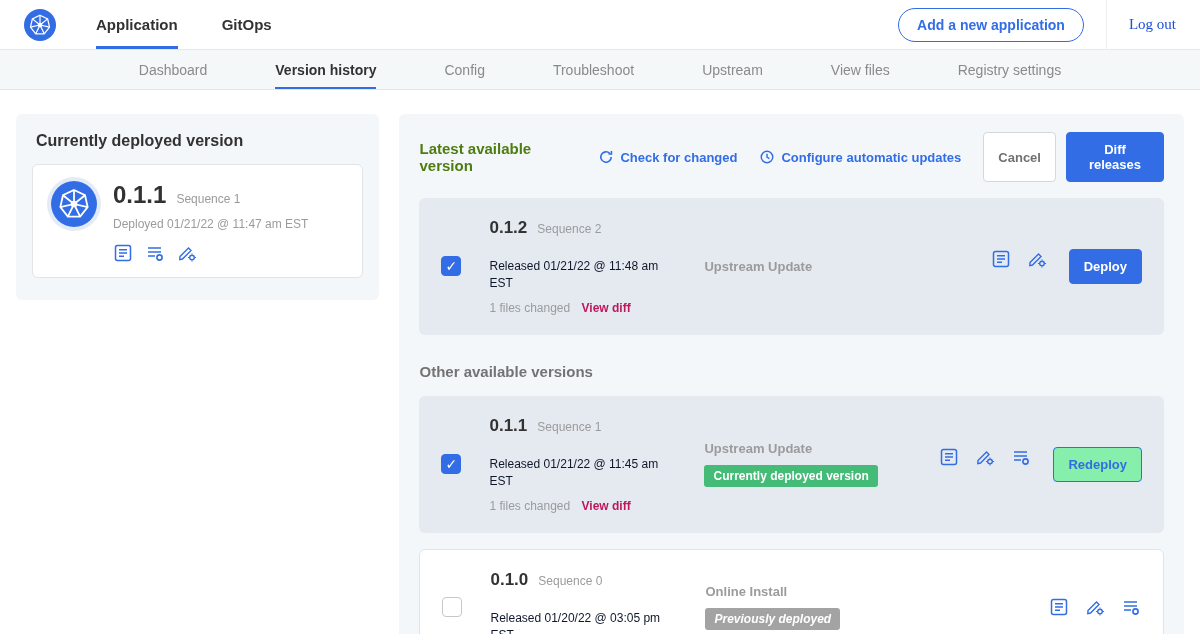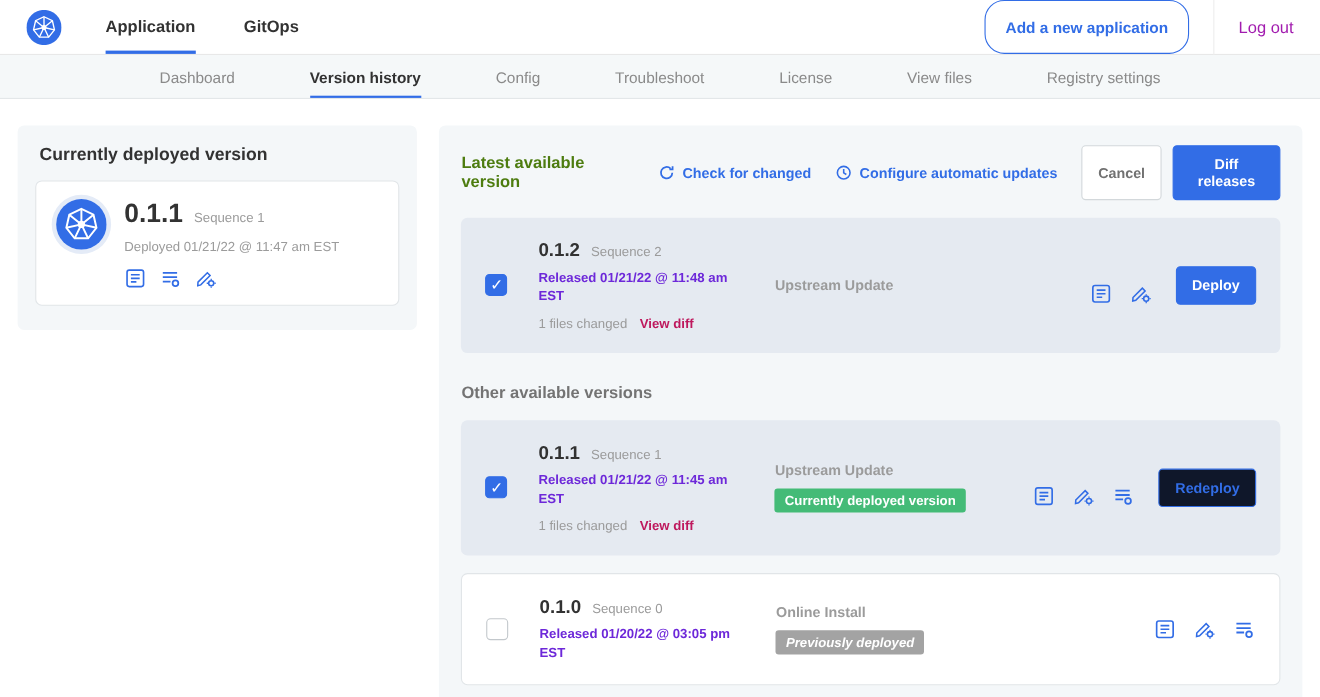--- a/index.html
+++ b/index.html
@@ -15,29 +15,29 @@
     height:50px; background:#fff; border-bottom:1px solid #e8e8e8;
     display:flex; align-items:stretch; padding:0 24px; flex:0 0 auto;
   }
   .topnav .logo-wrap { display:flex; align-items:center; margin-right:40px; }
   .topnav-tabs { display:flex; gap:44px; }
   .topnav-tab {
     display:flex; align-items:center; font-size:15px; font-weight:700; color:#323232;
     cursor:pointer; border-bottom:3px solid transparent; padding-top:3px;
   }
   .topnav-tab.active { border-bottom-color:#326de6; }
-  .topnav-right { margin-left:auto; display:flex; }
+  .topnav-right { margin-left:auto; display:flex; align-items:center; }
   .add-app-btn {
     background:#fff; border:1px solid #326de6; color:#326de6; font-weight:700;
     font-size:14px; padding:8px 18px; border-radius:18px; cursor:pointer;
     font-family:inherit;
   }
   .logout {
-    font-size:15px; color:#a21caf; margin-left:22px; padding-left:22px;
-    border-left:1px solid #ededed; height:51px; display:flex; align-items:center; cursor:pointer;
+    font-size:15px; color:#1d4ed8; margin-left:22px; padding-left:22px;
+    border-left:1px solid #ededed; height:51px; display:flex; align-items:center; cursor:pointer;font-family:Liberation Serif, serif;
   }
 
   
   .subnav {
     height:40px; background:#f5f8f9; border-bottom:1px solid #e3e7e9;
     display:flex; justify-content:center; gap:68px; flex:0 0 auto;
   }
   .subnav-tab {
     display:flex; align-items:center; font-size:14px; color:#8a8a8a;
     cursor:pointer; border-bottom:2px solid transparent; padding-top:2px;
@@ -69,52 +69,52 @@
   .rp-title { font-size:15px; font-weight:700; color:#4d7c0f; margin-right:18px; }
   .rp-link {
     display:inline-flex; align-items:center; gap:6px; color:#326de6; font-size:13px;
     font-weight:600; cursor:pointer; margin-right:22px; white-space:nowrap;
   }
   .rp-link .ic { width:16px; height:16px; display:inline-flex; }
   .rp-buttons { margin-left:auto; display:flex; gap:10px; }
   .btn { font-family:inherit; font-size:13px; font-weight:700; border-radius:4px; padding:9px 14px; cursor:pointer; }
   .btn-cancel { background:#fff; border:1px solid #d3d8db; color:#717171; }
   .btn-primary { background:#326de6; border:1px solid #326de6; color:#fff; }
-  .btn-outline { background:#0f172a; border:1px solid #326de6; color:#326de6; }
+  .btn-outline { background:#86efac; border:1px solid #326de6; color:#326de6; }
 
   .version-row {
     margin-top:16px; border-radius:6px; padding:20px 22px; display:flex; align-items:center;
   }
   .version-row.selected { background:#e5eaf1; }
   .version-row.plain { background:#fff; border:1px solid #e1e5e8; }
 
   .checkbox {
     width:20px; height:20px; border-radius:4px; background:#fff; border:1px solid #c3c8cc;
     margin-right:28px; flex:0 0 auto; cursor:pointer; display:flex; align-items:center; justify-content:center;
     color:#fff; font-size:14px; font-weight:700;
   }
   .checkbox.checked { background:#326de6; border-color:#326de6; }
   .checkbox.checked::after { content:"✓"; }
 
   .v-info { width:215px; flex:0 0 auto; }
   .v-num { font-size:17px; font-weight:700; color:#323232; }
-  .v-released { font-size:12px; font-weight:700; color:#6d28d9; margin-top:6px; max-width:185px; line-height:1.45; }
+  .v-released { font-size:12px; font-weight:400; color:#0f172a; margin-top:20px; max-width:185px; line-height:1.45; }
   .v-files { font-size:12px; color:#9b9b9b; margin-top:8px; }
   .v-files a { color:#be185d; font-weight:700; text-decoration:none; margin-left:8px; cursor:pointer; }
 
   .v-source { width:235px; flex:0 0 auto; }
   .src-label { font-size:13px; font-weight:700; color:#9b9b9b; }
   .badge {
     display:inline-block; margin-top:9px; font-size:12px; font-weight:700; color:#fff;
     padding:4px 9px; border-radius:3px;
   }
   .badge-green { background:#44bb77; }
   .badge-gray { background:#a3a3a3;font-style:italic; }
 
-  .actions { margin-left:auto; display:flex; align-items:flex-end; gap:16px; }
+  .actions { margin-left:auto; display:flex; align-items:flex-start; gap:16px; }
   .actions .btn { margin-left:6px; }
 
   .other-title { font-size:15px; font-weight:700; color:#737373; margin-top:28px; }
 
   svg { display:block; }
 </style>
 </head>
 <body>
 
 <div class="page">
@@ -140,21 +140,21 @@
       <button class="add-app-btn">Add a new application</button>
       <div class="logout">Log out</div>
     </div>
   </header>
 
   <nav class="subnav">
     <div class="subnav-tab">Dashboard</div>
     <div class="subnav-tab active">Version history</div>
     <div class="subnav-tab">Config</div>
     <div class="subnav-tab">Troubleshoot</div>
-    <div class="subnav-tab">License</div>
+    <div class="subnav-tab">Upstream</div>
     <div class="subnav-tab">View files</div>
     <div class="subnav-tab">Registry settings</div>
   </nav>
 
   <main class="content">
 
     <section class="left-panel">
       <h2>Currently deployed version</h2>
       <div class="deployed-card">
         <span class="k8s-badge-lg">

